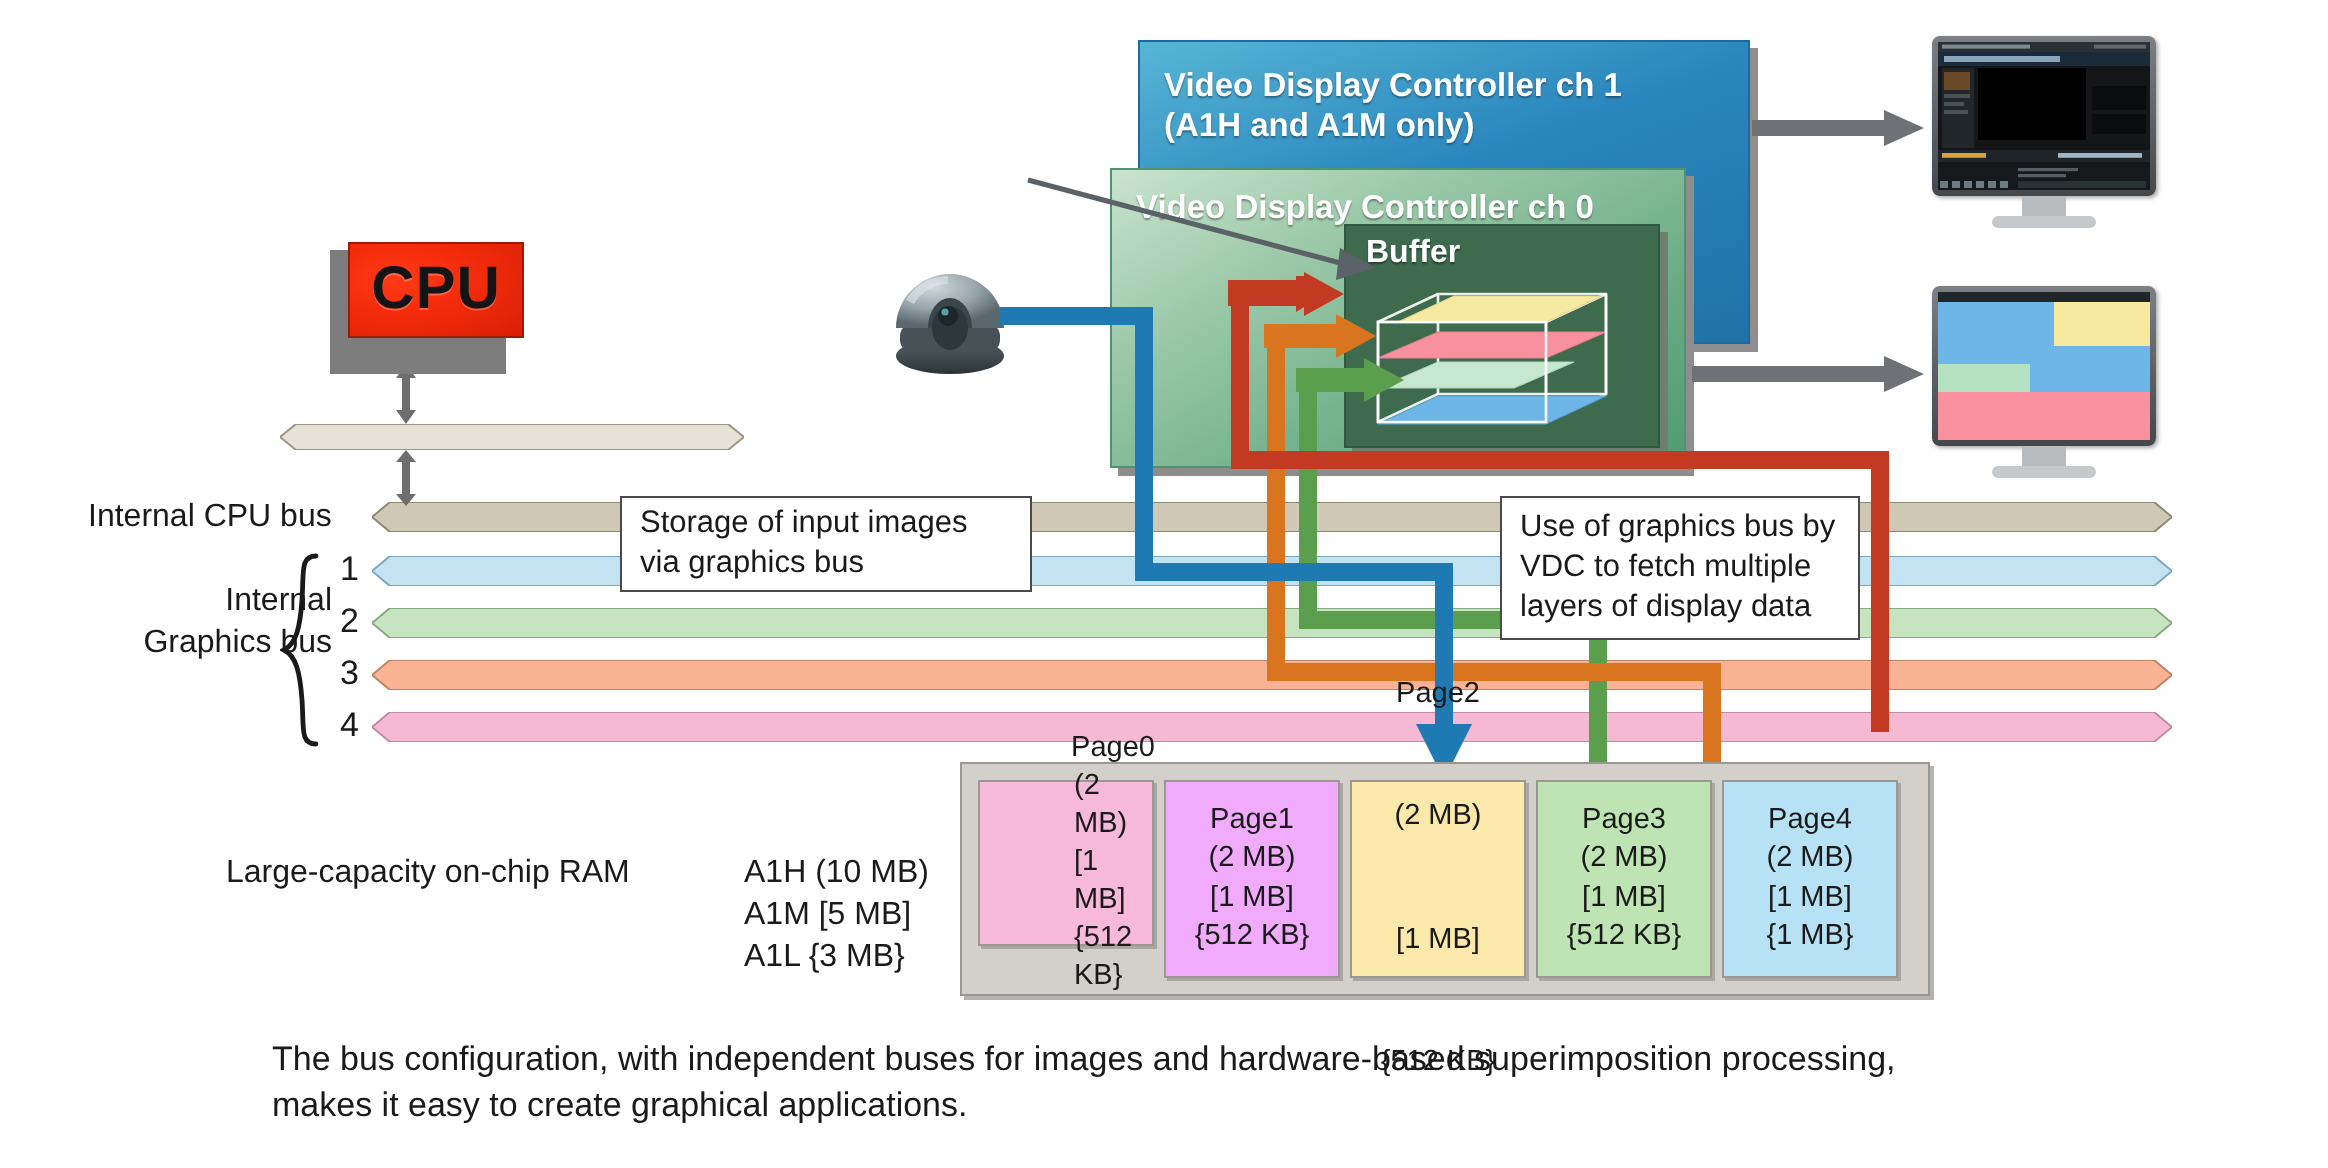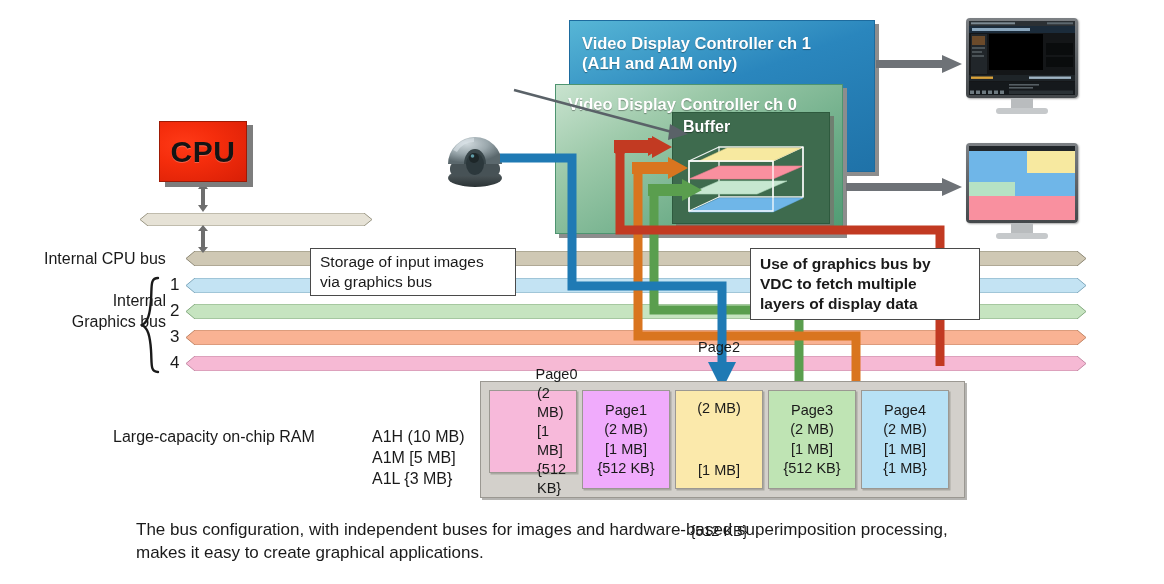--- a/index.html
+++ b/index.html
@@ -154,21 +154,21 @@
       <path d="M7 0 L12 7 L9 7 L9 23 L12 23 L7 30 L2 23 L5 23 L5 7 L2 7 Z" fill="#6e6e6e"></path>
     </svg>
   </div>
   <div class="abs" style="left:196px; top:225px; width:14px; height:28px;">
     <svg width="14" height="28" viewBox="0 0 14 28">
       <path d="M7 0 L12 6 L9 6 L9 22 L12 22 L7 28 L2 22 L5 22 L5 6 L2 6 Z" fill="#6e6e6e"></path>
     </svg>
   </div>
 
   <div class="abs cpu-shadow" style="left:165px; top:125px; width:88px; height:62px;"></div>
-  <div class="abs cpu-box" style="left:159px; top:121px; width:88px; height:61px;">
+  <div class="abs cpu-box" style="left:174px; top:121px; width:88px; height:48px;">
     <span>CPU</span>
   </div>
 
   <div class="abs" style="left:444px; top:128px; width:62px; height:62px;">
     <svg width="62" height="62" viewBox="0 0 62 62">
       <defs>
         <radialGradient id="domeG" cx="35%" cy="25%" r="70%">
           <stop offset="0%" stop-color="#cfd8dc"></stop>
           <stop offset="55%" stop-color="#9aa7ac"></stop>
           <stop offset="100%" stop-color="#5b686d"></stop>
@@ -272,21 +272,21 @@
   <div class="abs" style="left:512px; top:88px; width:200px; height:54px; z-index:41;">
     <svg width="200" height="54" viewBox="0 0 200 54">
       <path d="M2 2 L160 44" stroke="#5a6268" stroke-width="2.6" fill="none"></path>
       <polygon points="158,36 176,46 156,52" fill="#5a6268"></polygon>
     </svg>
   </div>
 
   <div class="abs callout" style="left:310px; top:248px; width:206px; height:48px; display:flex; flex-direction:column; justify-content:center;">Storage of input images
 via graphics bus</div>
 
-  <div class="abs callout" style="left:750px; top:248px; width:230px; height:72px; display:flex; flex-direction:column; justify-content:center;font-weight:bold;">Use of graphics bus by
+  <div class="abs callout" style="left:750px; top:248px; width:180px; height:72px; display:flex; flex-direction:column; justify-content:center;">Use of graphics bus by
 VDC to fetch multiple
 layers of display data</div>
 
   <div class="abs lbl" style="left:44px; top:249px;">Internal CPU bus</div>
 
   <div class="abs lbl" style="left:48px; top:291px; width:118px; text-align:right;">Internal
 Graphics bus</div>
 
   <div class="abs" style="left:140px; top:276px; width:22px; height:98px;">
     <svg width="22" height="98" viewBox="0 0 22 98">

